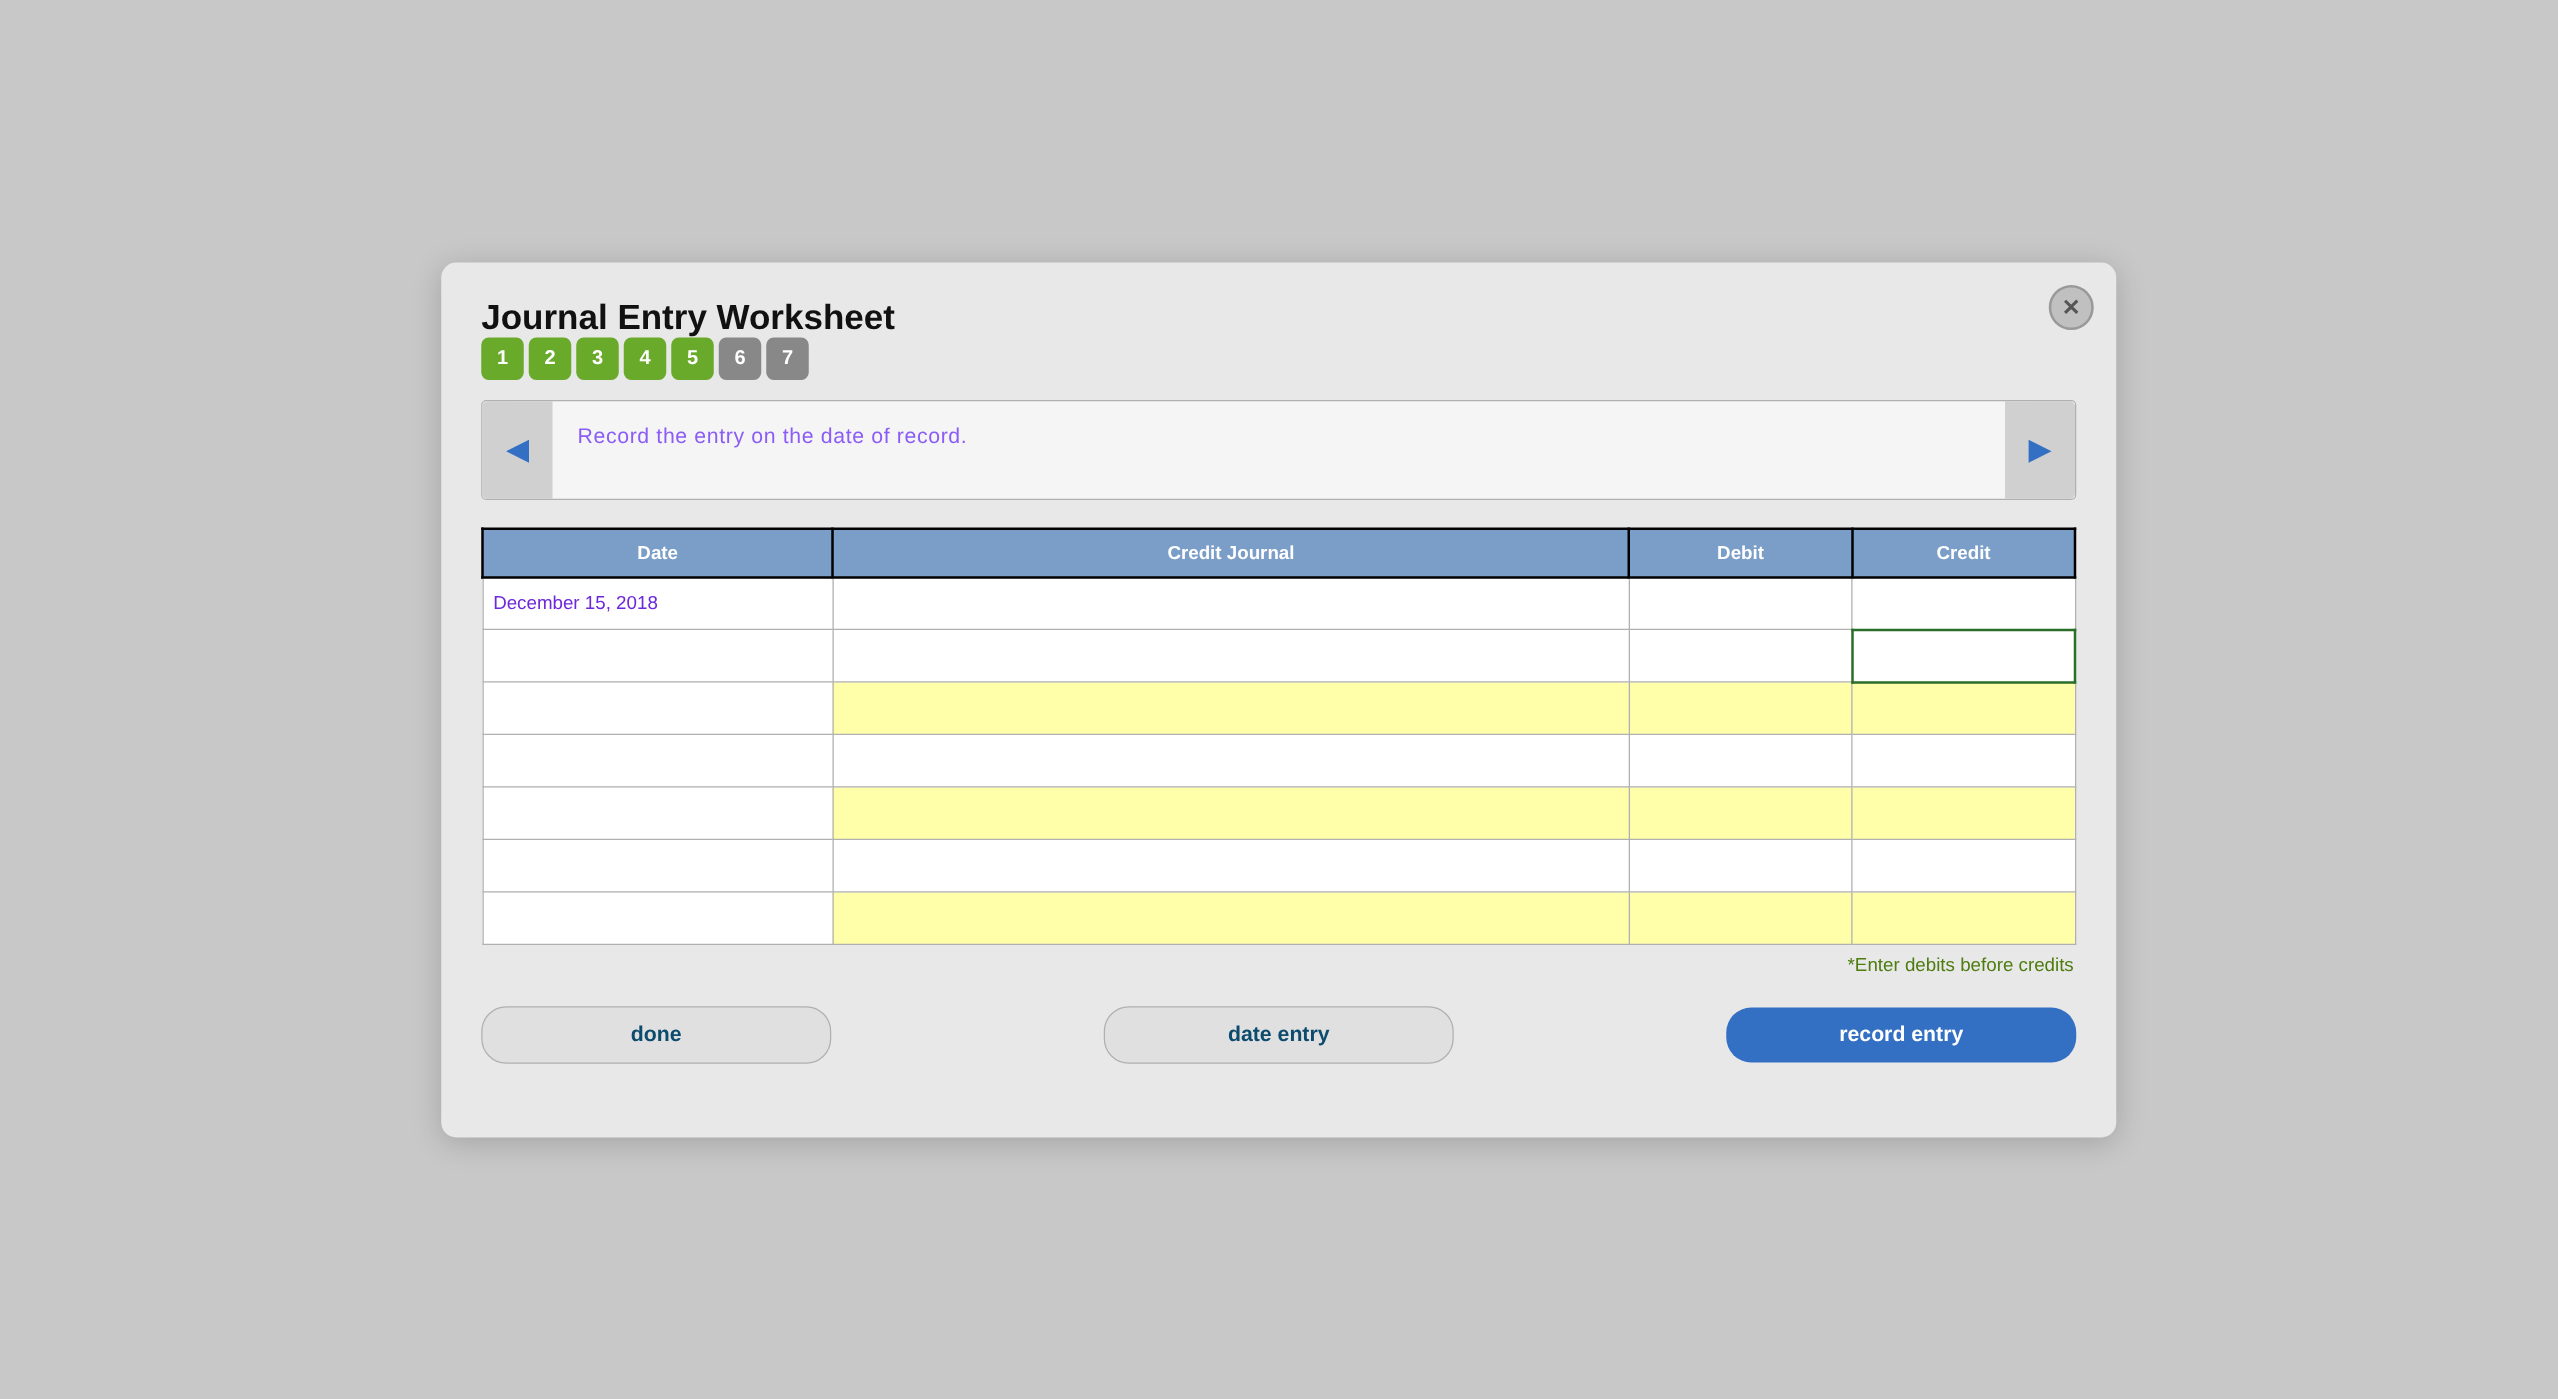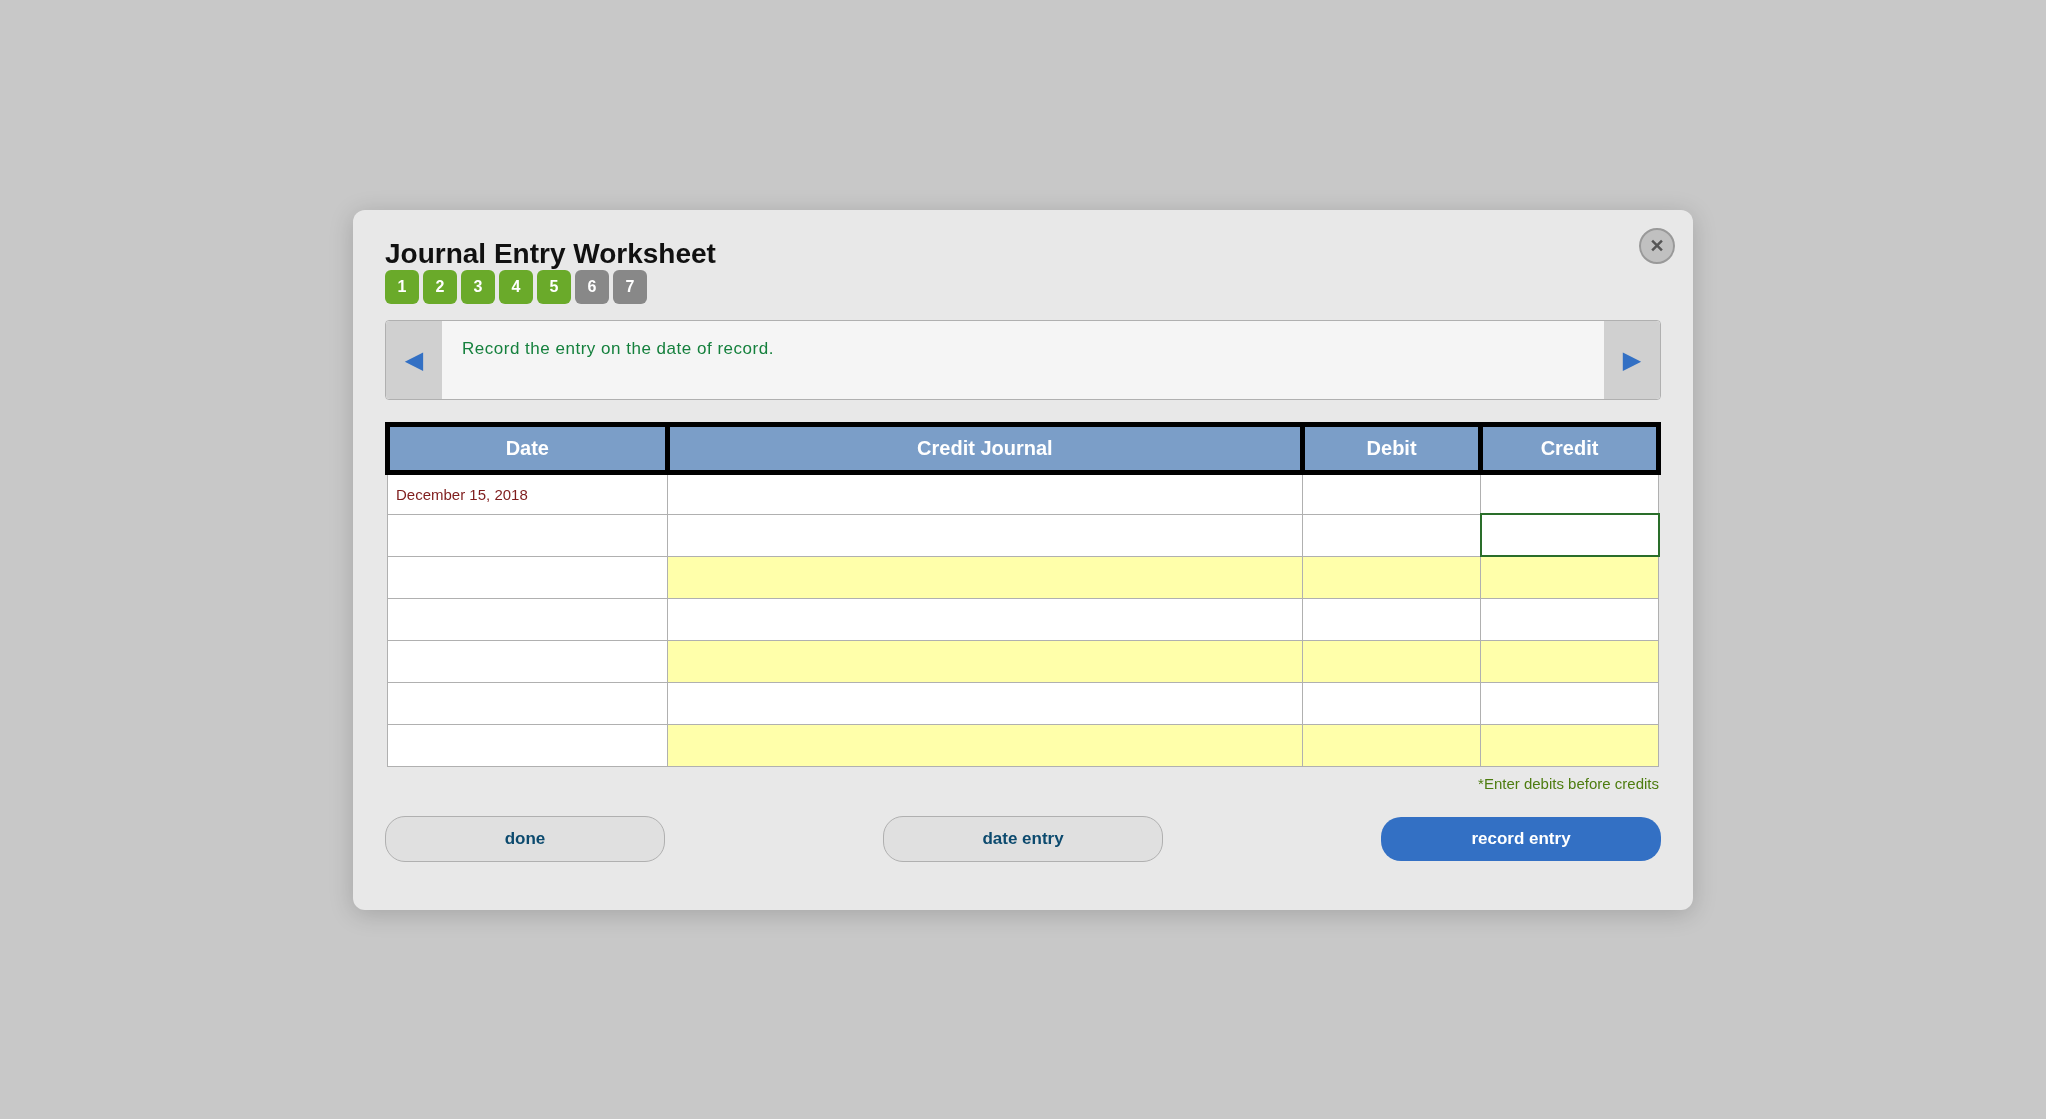--- a/index.html
+++ b/index.html
@@ -93,38 +93,38 @@
       flex-shrink: 0;
     }
 
     .nav-btn:first-child { border-radius: 4px 0 0 4px; }
     .nav-btn:last-child  { border-radius: 0 4px 4px 0; }
 
     .instruction-text {
       flex: 1;
       padding: 18px 20px;
       font-size: 17px;
-      color: #15803d;
+      color: #8b5cf6;
       letter-spacing: 0.03em;
     }
 
     
     .journal-table {
       width: 100%;
       border-collapse: collapse;
       margin-bottom: 8px;
     }
 
     .journal-table thead tr th {
       background: #7b9ec8;
       color: #fff;
       font-weight: bold;
-      font-size: 20px;
+      font-size: 15px;
       padding: 10px 20px;
-      border: 5px solid #000000;
+      border: 2px solid #000000;
       text-align: center;
     }
 
     .journal-table thead tr th:first-child { text-align: center; }
 
     .journal-table tbody tr td {
       border: 1px solid #b0b0b0;
       background: #fff;
       padding: 0;
       height: 42px;
@@ -138,21 +138,21 @@
     }
 
     
     .journal-table tbody tr:first-child td {
       background: #fff;
     }
 
     .journal-table tbody tr td.date-cell {
       padding: 0 8px;
       font-size: 15px;
-      color: #7f1d1d;
+      color: #6d28d9;
       background: #fff !important;
     }
 
     .journal-table tbody tr td input {
       width: 100%;
       height: 100%;
       border: none;
       background: transparent;
       padding: 4px 8px;
       font-size: 15px;

